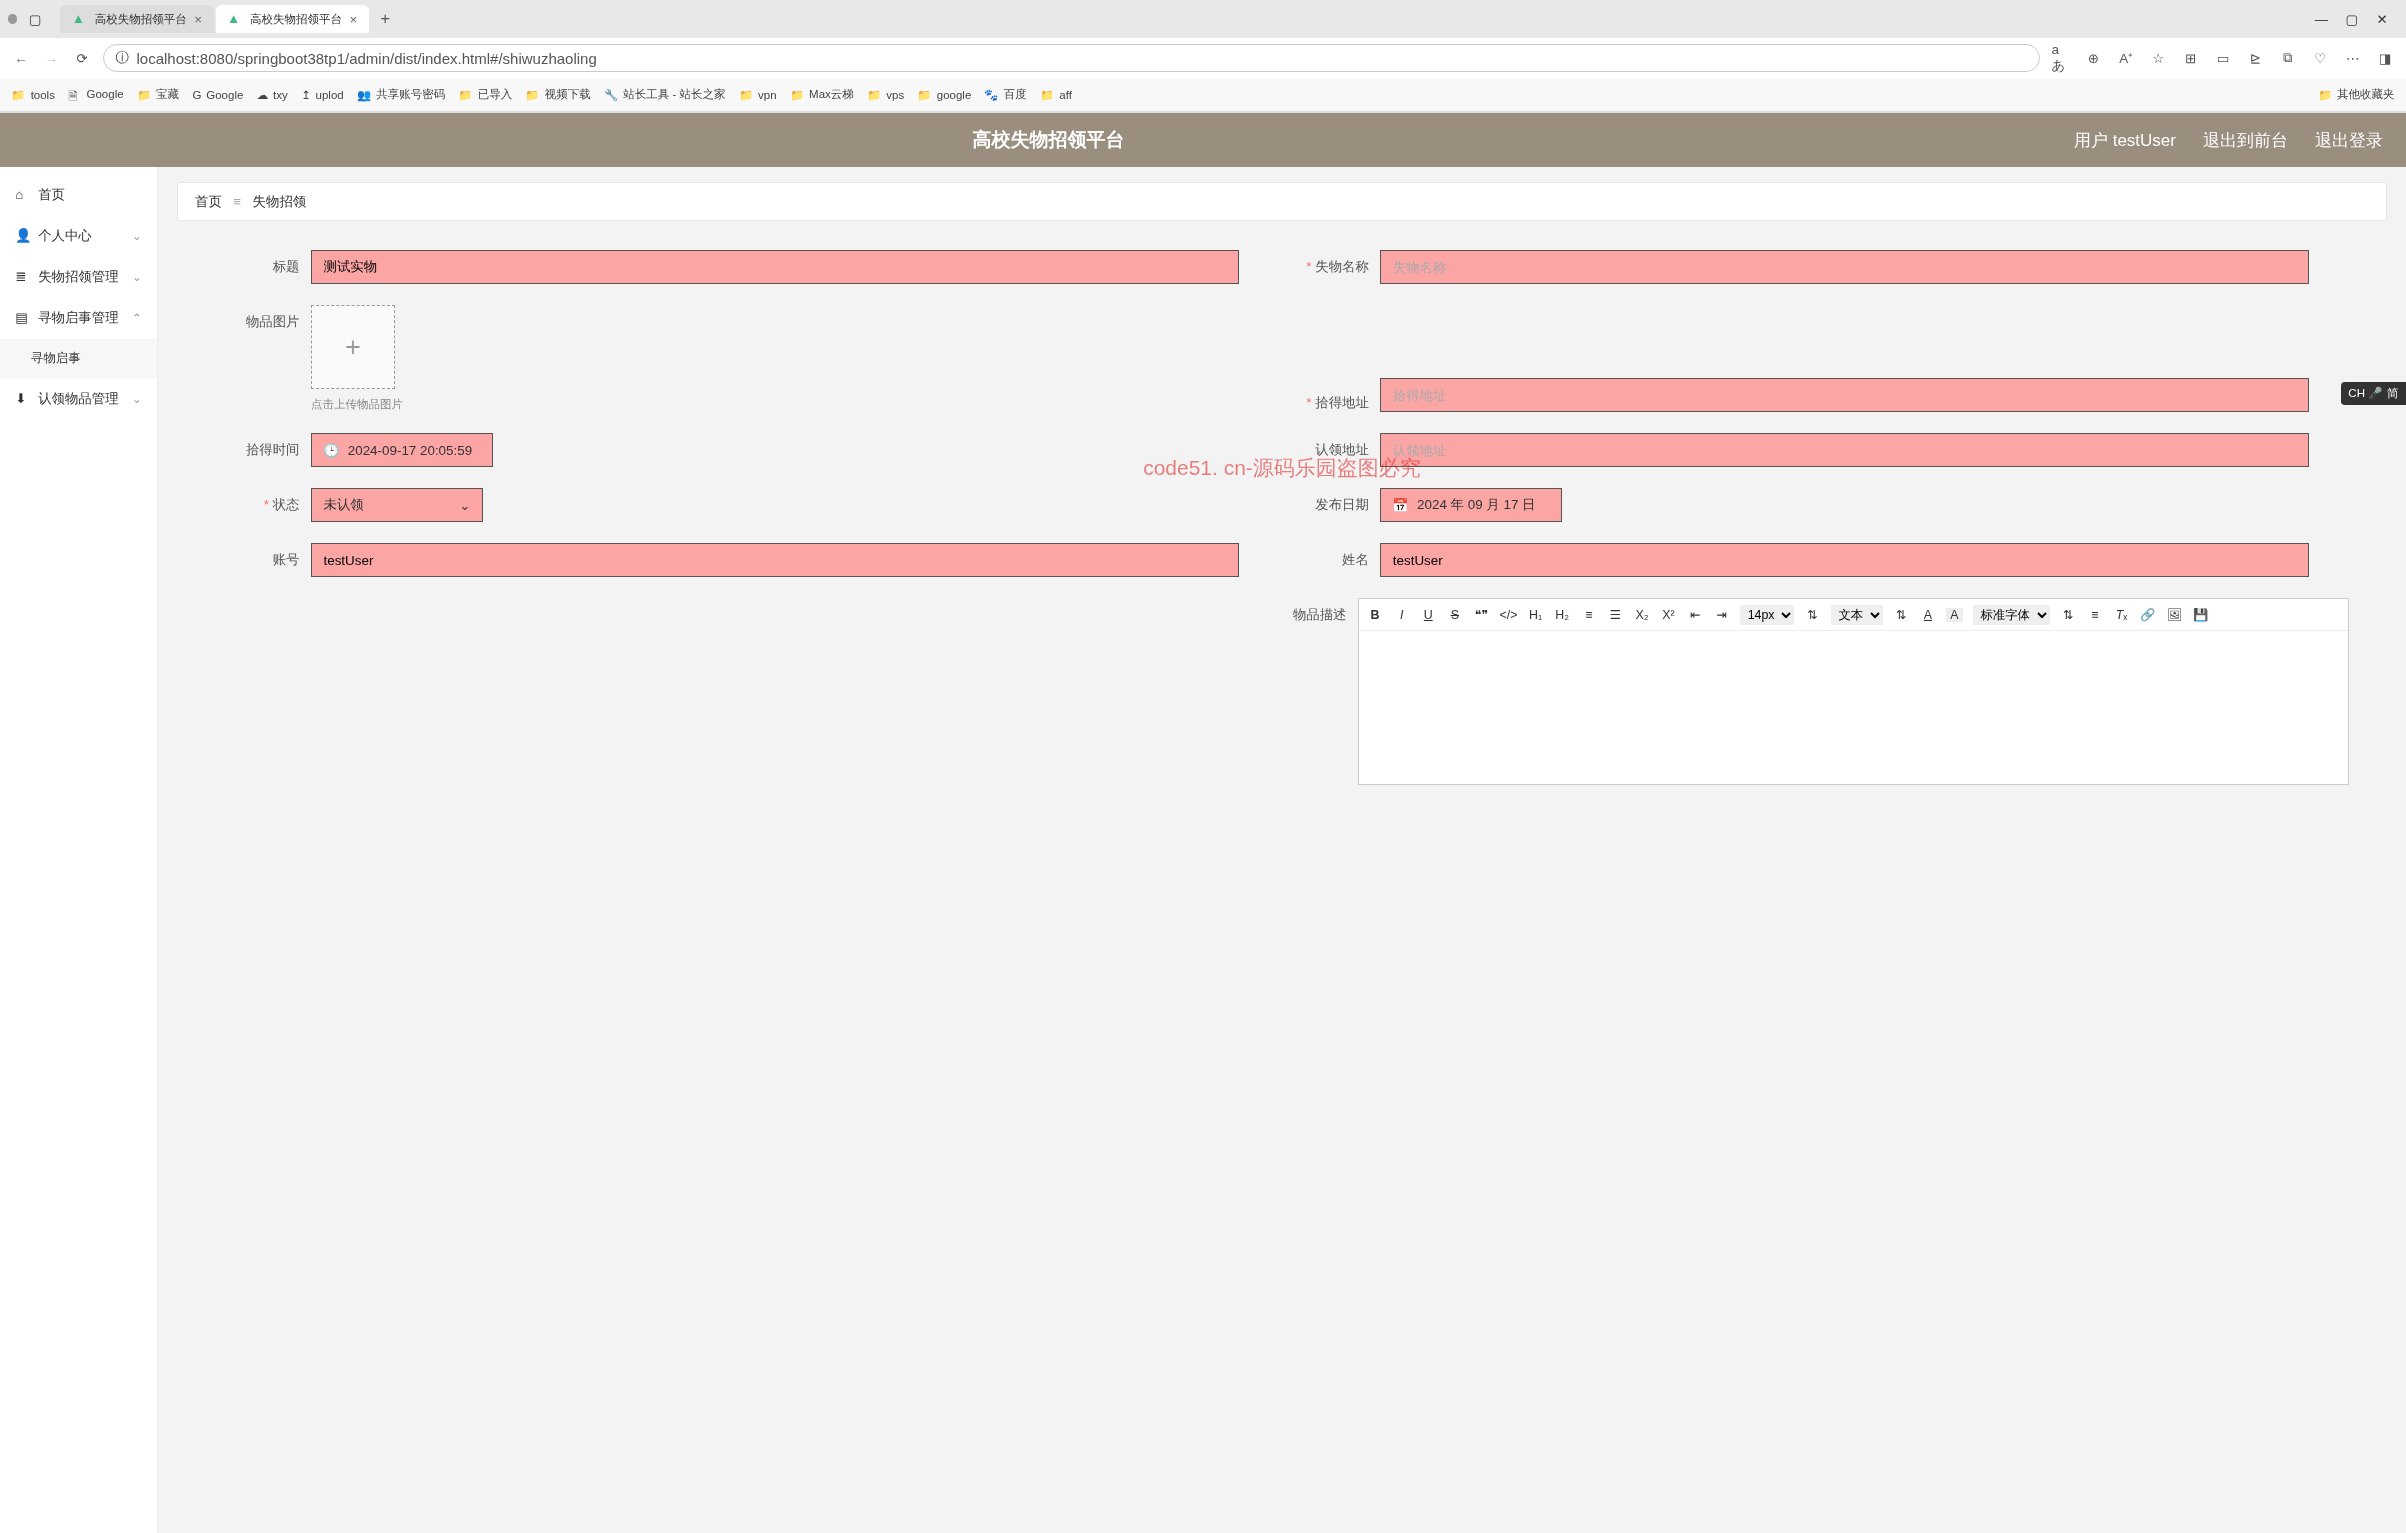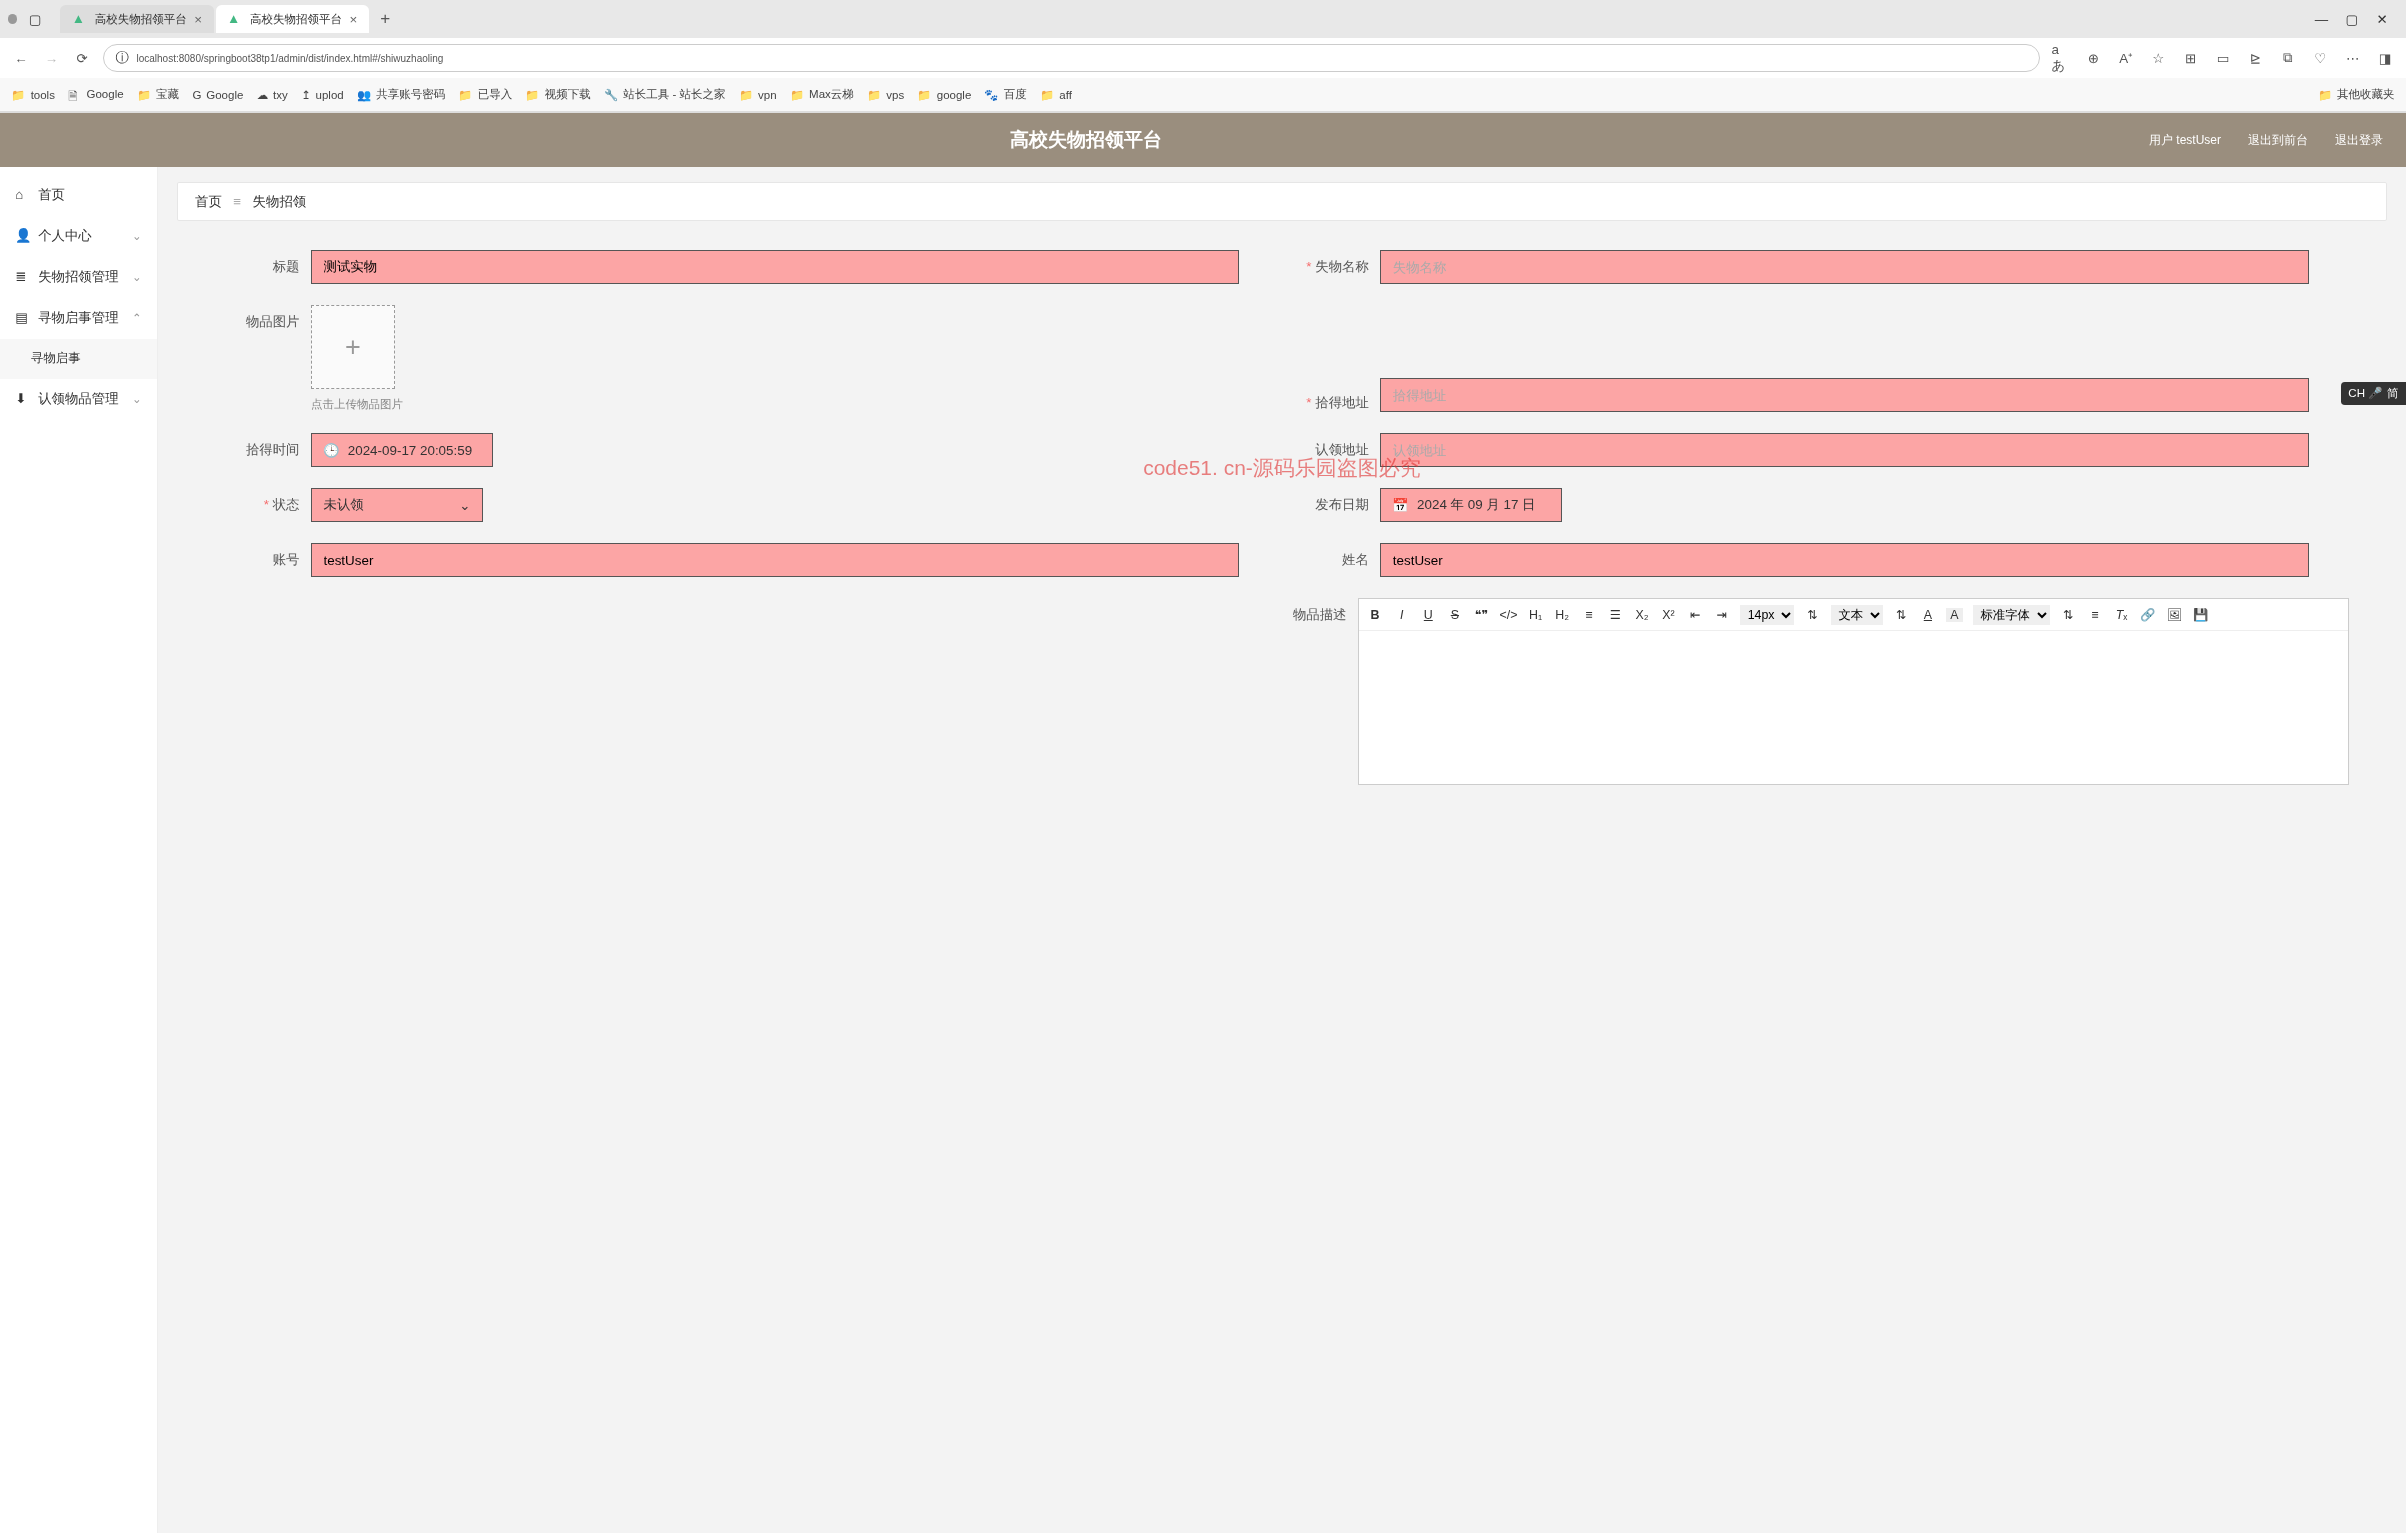--- a/index.html
+++ b/index.html
@@ -16,33 +16,33 @@
 .tab-favicon { width: 15.3px; height: 15.3px; color: #42b883; }
 .tab-title { font-size: 11.5px; white-space: nowrap; overflow: hidden; text-overflow: ellipsis; }
 .tab-close { font-size: 13.4px; color: #666; cursor: pointer; }
 .new-tab { padding: 3.8px 9.6px; font-size: 17px; color: #555; cursor: pointer; }
 .win-controls { display: flex; gap: 17px; padding: 0 9.6px; margin-left: auto; }
 .win-btn { width: 13.4px; height: 13.4px; display: flex; align-items: center; justify-content: center; font-size: 13.4px; cursor: pointer; }
 
 .addrbar { height: 40px; display: flex; align-items: center; padding: 0 11.5px; gap: 11.5px; background: #fff; }
 .nav-btn { width: 19px; height: 19px; display: flex; align-items: center; justify-content: center; cursor: pointer; color: #555; }
 .urlbox { flex: 1; display: flex; align-items: center; gap: 7.6px; border: 1px solid #ccc; border-radius: 15.3px; padding: 3.8px 11.5px; background: #fff; }
-.url-text { font-size: 10px; color: #555; flex: 1; }
+.url-text { font-size: 15px; color: #555; flex: 1; }
 .addr-icons { display: flex; gap: 13.4px; align-items: center; }
 
 .bookmarks { height: 34px; display: flex; align-items: center; padding: 0 11.5px; gap: 13.4px; background: #f8f8f8; border-bottom: 1px solid #ddd; font-size: 11.5px; }
 .bm { display: flex; align-items: center; gap: 4.8px; cursor: pointer; color: #444; white-space: nowrap; }
 .bm-folder { color: #dca54c; }
 .bm-page { width: 13.4px; height: 13.4px; }
 .bm-spacer { flex: 1; }
 
 
 .app-header { height: 54px; background: #9a8e7e; color: #fff; display: flex; align-items: center; padding: 0 23px; }
 .app-title { flex: 1; text-align: center; font-size: 19px; font-weight: 600; }
-.app-header-right { display: flex; gap: 27px; font-size: 12px; }
+.app-header-right { display: flex; gap: 27px; font-size: 17px; }
 
 
 .app-body { display: flex; height: calc(100vh - 166px); }
 .sidebar { width: 158px; background: #fff; border-right: 1px solid #eee; padding-top: 7.6px; }
 .side-item { display: flex; align-items: center; justify-content: space-between; padding: 11.5px 15.3px; cursor: pointer; font-size: 13.4px; color: #333; }
 .side-item.sub { padding-left: 31px; background: #f7f7f7; font-size: 12.4px; }
 .side-icon { width: 15.3px; display: inline-block; margin-right: 7.6px; }
 .chevron { font-size: 11.5px; color: #999; }
 
 .main { flex: 1; background: #f3f3f3; overflow: auto; padding: 15.3px 19px; position: relative; }

